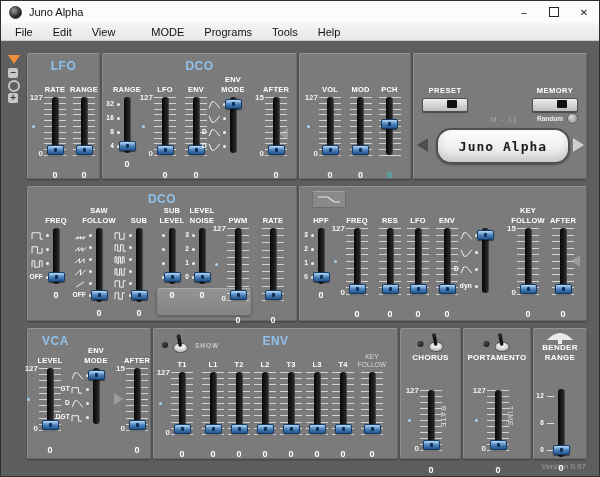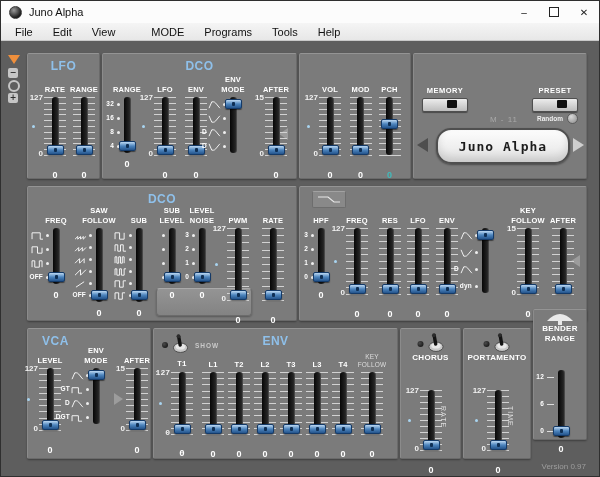--- a/index.html
+++ b/index.html
@@ -105,27 +105,27 @@
 
   <div>
     <div class="sidetri"></div>
     <div class="sidebtn" style="top:67px;">−</div>
     <div class="sidebtn ring" style="top:79px;"></div>
     <div class="sidebtn" style="top:92px;">+</div>
 
     <div class="panel" style="left:412px;top:52px;width:174px;height:126px;">
       <div class="swrow">
           <div class="swgroup">
-            <div class="swlbl">MEMORY</div>
+            <div class="swlbl">PRESET</div>
             <div class="slideswitch">
               <div class="swknob"></div>
             </div>
           </div>
           <div class="swgroup">
-            <div class="swlbl">PRESET</div>
+            <div class="swlbl">MEMORY</div>
             <div class="slideswitch">
               <div class="swknob"></div>
             </div>
           </div>
         </div>
       <div class="patch">M - 11</div>
       <div class="randwrap">
         <span class="rlbl">Random</span>
         <span class="rbtn"></span>
       </div>
@@ -963,21 +963,21 @@
           <span class="led"></span>
           <span><svg width="17" height="22" viewBox="0 0 18 22">
               <ellipse cx="9" cy="16" rx="7.5" ry="5" fill="#c9c9c9" stroke="#4a4a4a"></ellipse>
               <ellipse cx="9" cy="15" rx="5" ry="3" fill="#e9e9e9"></ellipse>
               <rect x="7.2" y="2" width="3.6" height="13" rx="1.8" fill="#141414" transform="rotate(-10 9 15)"></rect>
               <circle cx="6.8" cy="3.8" r="2" fill="#2b2b2b"></circle>
             </svg></span>
           <span class="showlbl">SHOW</span>
         </div>
         <div class="srow" style="left: 10px; top: 20px;">
-          <div class="scol" style="width: 36px; font-family: Liberation Mono, monospace;">
+          <div class="scol" style="width: 36px;">
             <div class="slbl">
               <div>T1</div>
             </div>
             <div class="sbody" style="height: 74px;">
               <div class="tick" style="top: 0px;"></div>
               <div class="tick" style="top: 6.2px;"></div>
               <div class="tick" style="top: 12.4px;"></div>
               <div class="tick" style="top: 18.6px;"></div>
               <div class="tick" style="top: 24.8px;"></div>
               <div class="tick" style="top: 31px;"></div>
@@ -1211,21 +1211,21 @@
               <div class="sscale" style="top: 54px;">0</div>
               <div class="sdot" style="top: 29px;"></div>
               <div class="strack" style="height: 60px;"></div>
               <div class="sthumb" style="top: 50px;"></div>
               <div class="sside">TIME</div>
             </div>
             <div class="sval">0</div>
           </div>
         </div>
       </div>
-      <div class="panel" style="left: 532px; top: 308px; width: 54px; height: 131px;">
+      <div class="panel" style="left: 532px; top: 327px; width: 54px; height: 131px;">
         <div class="ptitle plabel" style="top: 14px;">BENDER
 RANGE</div>
         <div class="phead" style="left: 50%; top: 1px; transform: translateX(-50%);">
           <span><svg width="30" height="14" viewBox="0 0 30 14">
               <path d="M2,10 Q15,-4 28,10 Z" fill="#e9e9e9"></path>
               <rect x="13" y="9" width="4" height="5" fill="#e9e9e9"></rect>
             </svg></span>
         </div>
         <div class="srow" style="left: 3px; top: 37px;">
           <div class="scol" style="width: 48px;">

